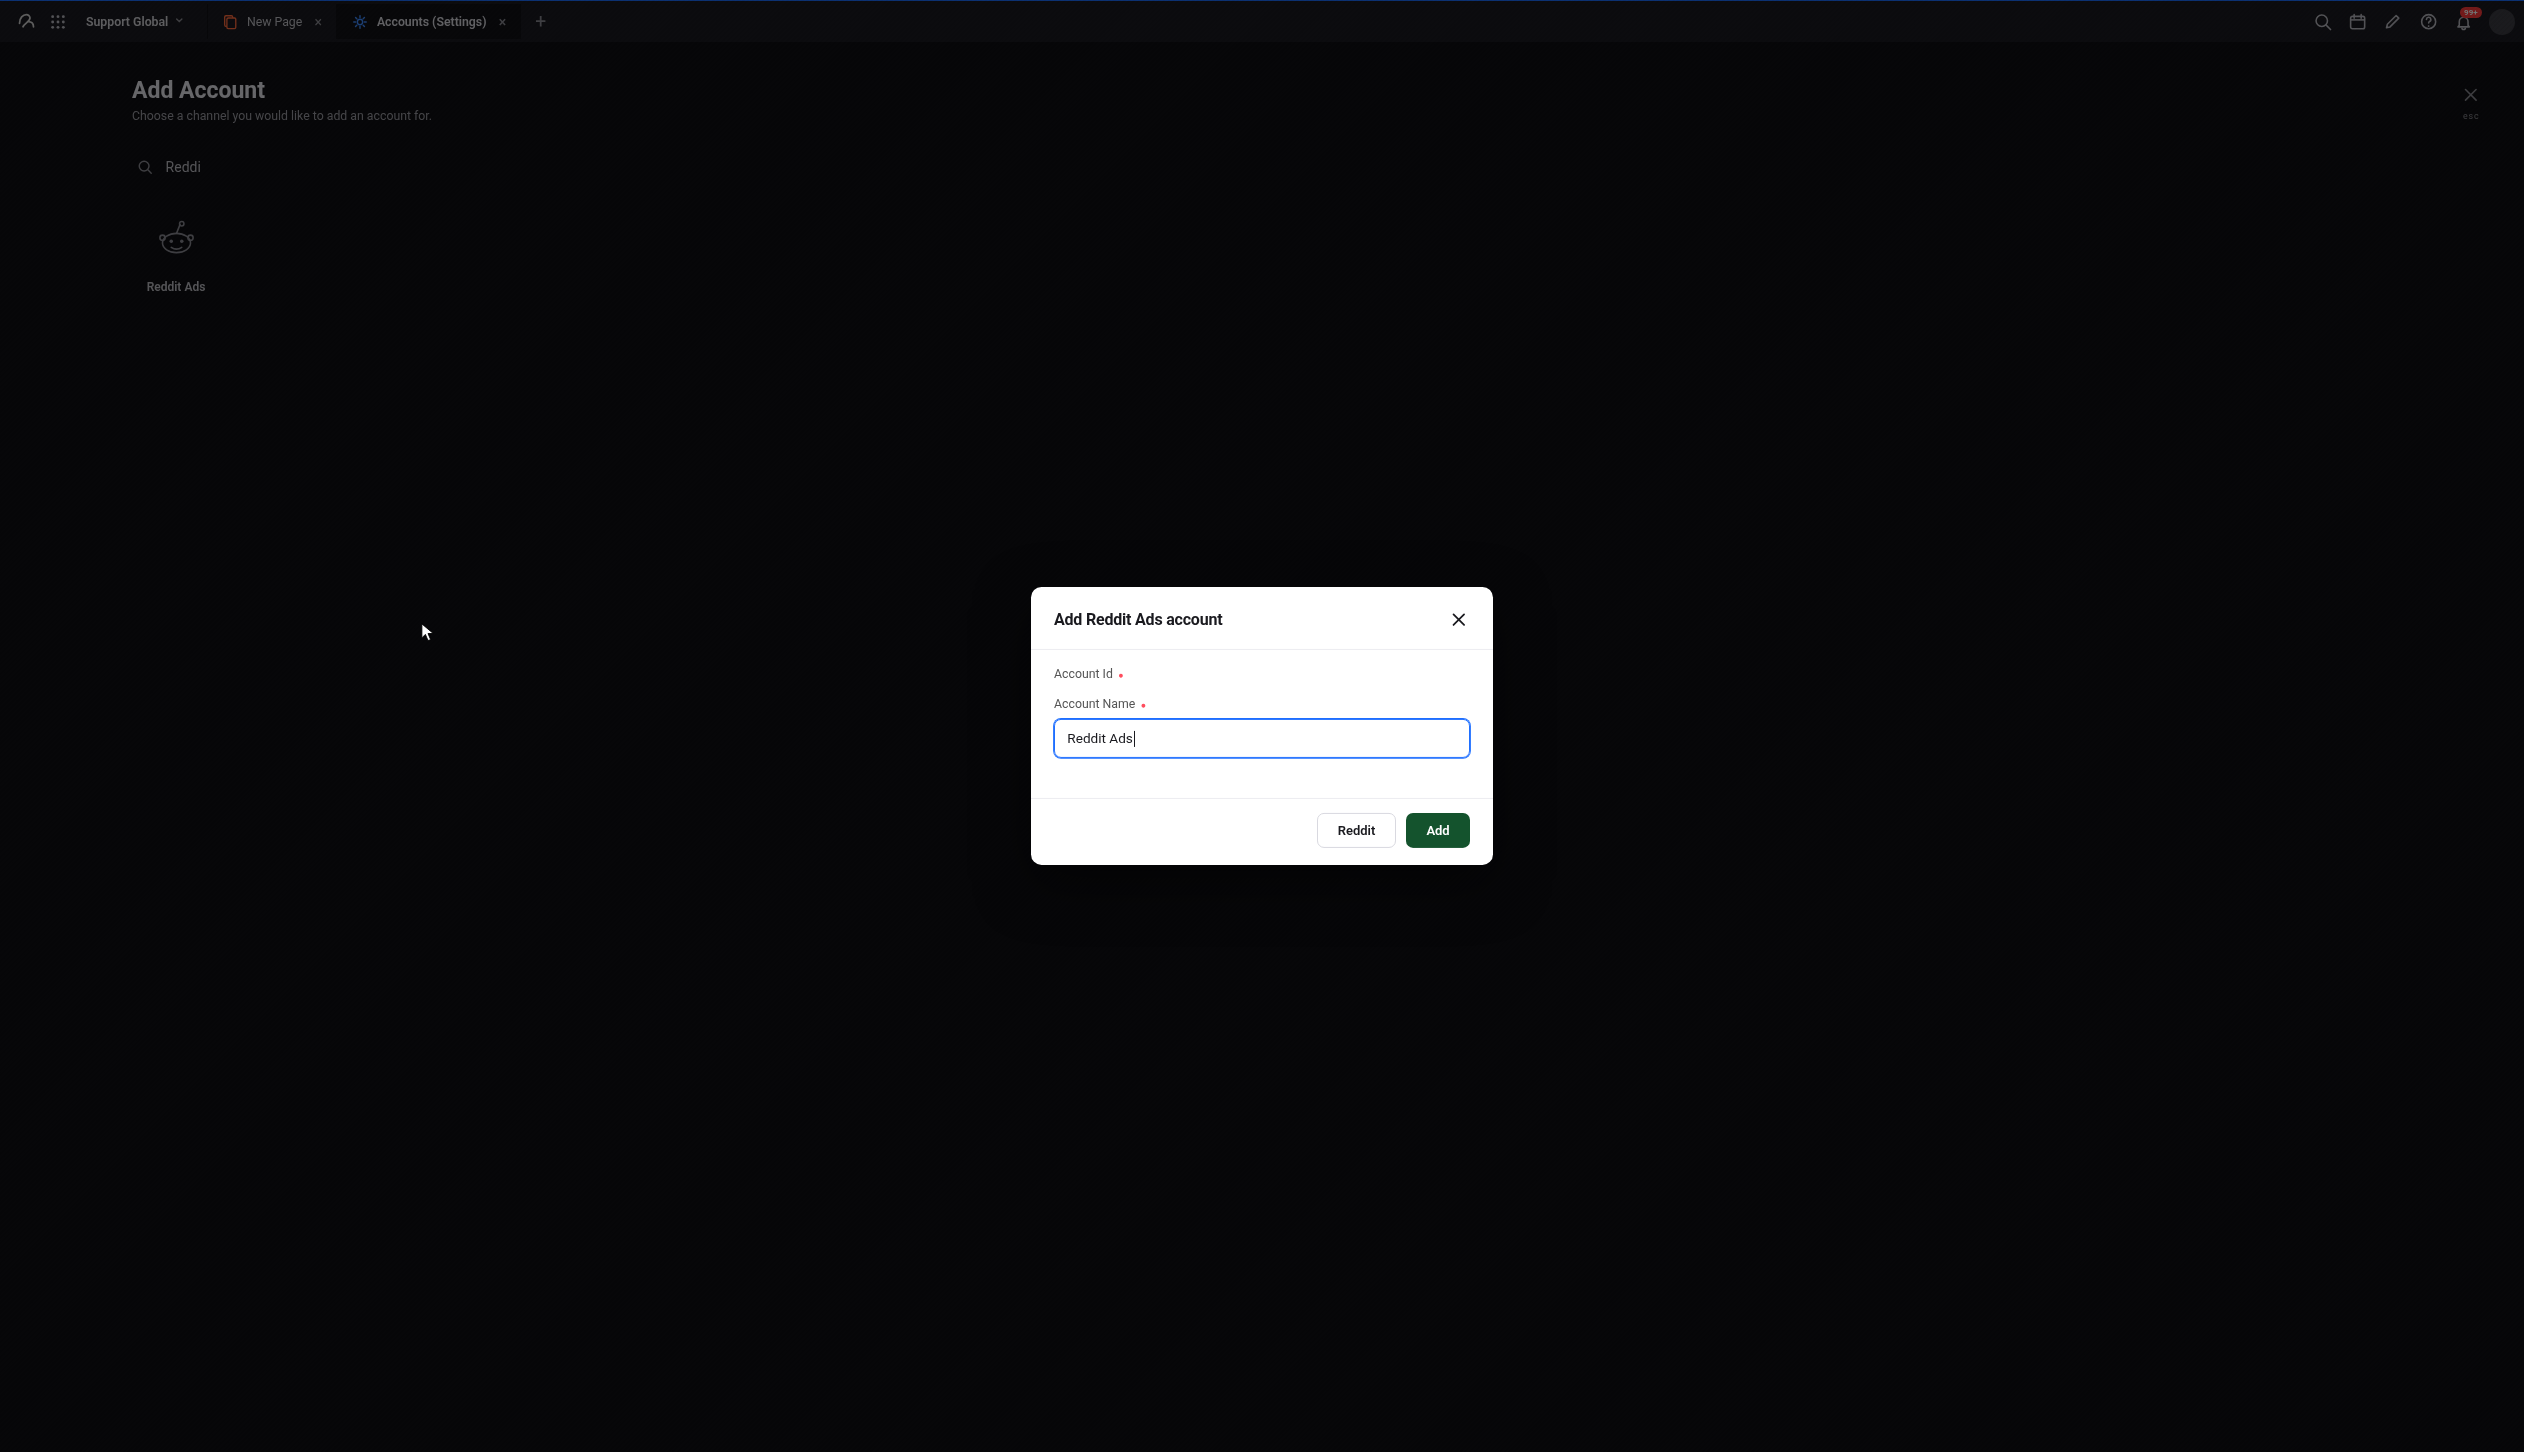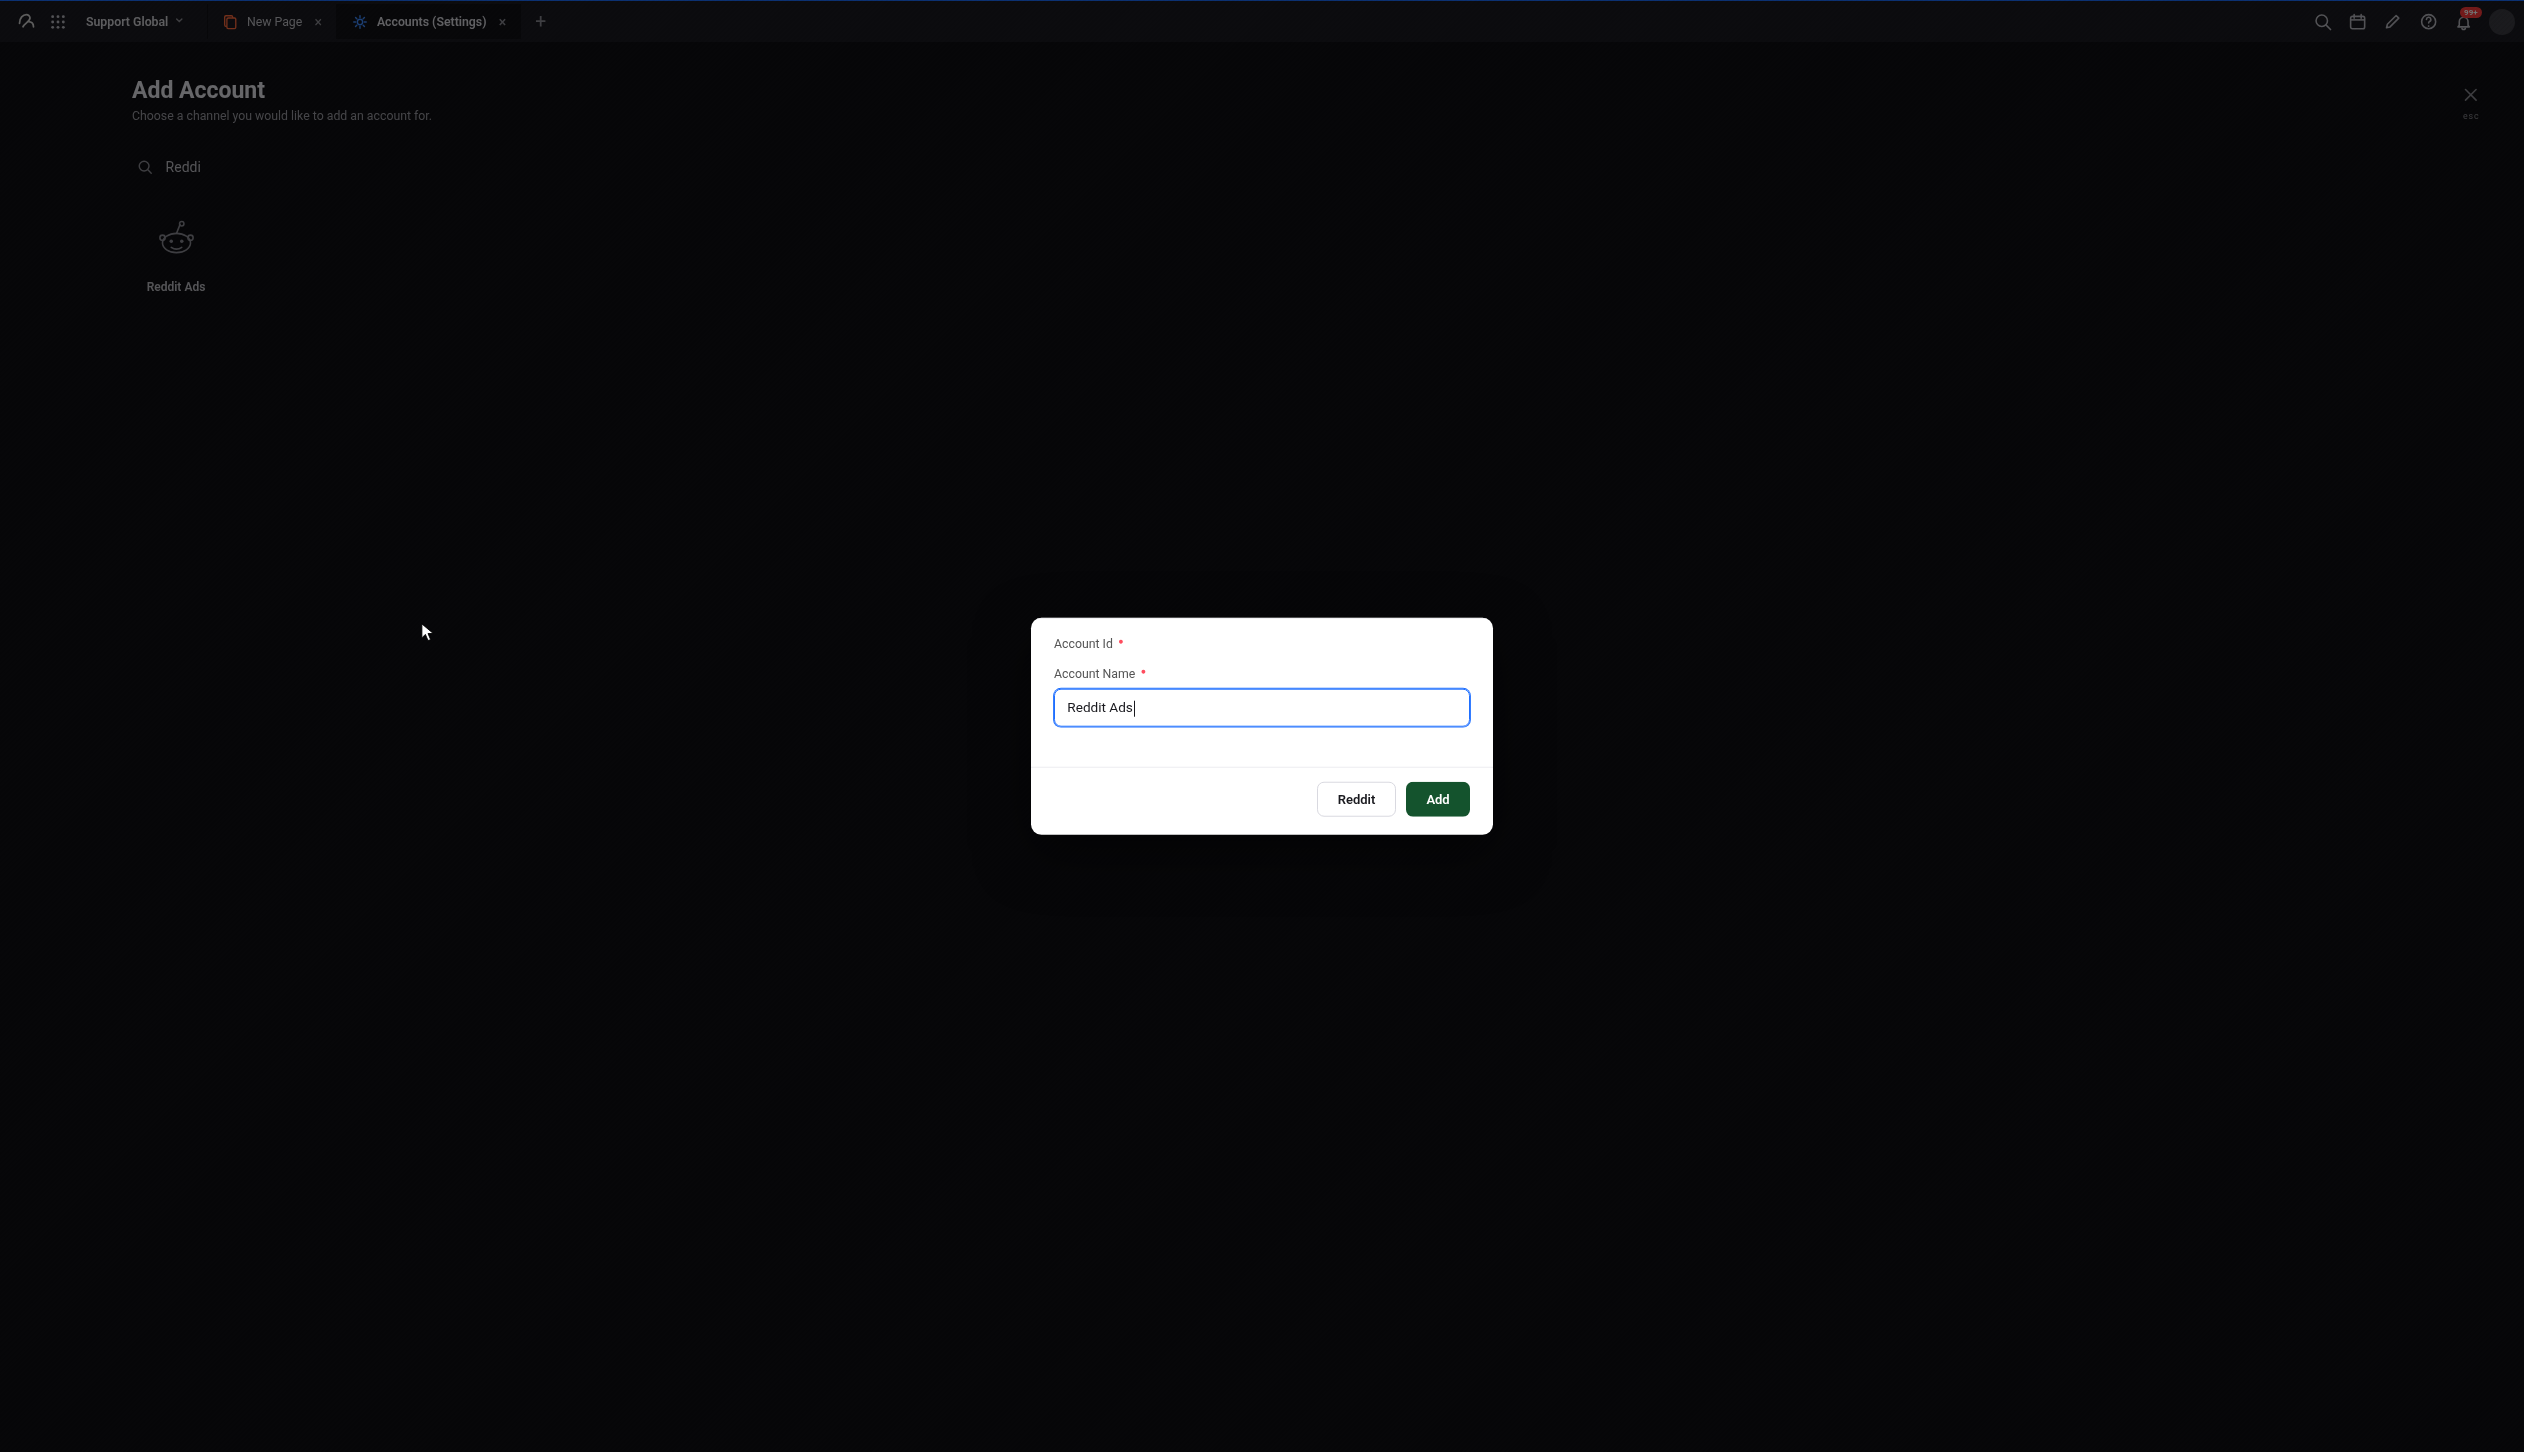--- a/index.html
+++ b/index.html
@@ -42,21 +42,21 @@
   .overlay { position:absolute; top:0; left:0; right:0; bottom:0; background:rgba(0,0,0,0.55); background-image: repeating-linear-gradient(135deg, rgba(0,0,0,0.02) 0 1.8px, rgba(255,255,255,0.004) 1.8px 3.5px); }
 
   
   .modal { position:absolute; left:50%; top:50%; transform:translate(-50%, -50%); width:462px; background:#fff; border-radius:10.5px; box-shadow:0 17.6px 53px rgba(0,0,0,0.5); color:#111; overflow:hidden; }
   .modal-h { padding:21px 23px 17.6px; display:flex; align-items:center; justify-content:space-between; }
   .modal-h .ttl { font-size:16px; font-weight:700; color:#1a1a1f; letter-spacing:-0.2px; }
   .modal-h .mx { width:23px; height:23px; display:flex; align-items:center; justify-content:center; cursor:pointer; color:#1a1a1f; }
   .modal hr { border:none; border-top:0.9px solid #ececf0; }
   .modal-b { padding:17.6px 23px 23px; }
   .fld { margin-bottom:16px; }
-  .fld-lbl { font-size:12.3px; color:#555; display:flex; align-items:flex-start; gap:5.3px; margin-bottom:8px; }
+  .fld-lbl { font-size:12.3px; color:#555; display:flex; align-items:flex-end; gap:5.3px; margin-bottom:8px; }
   .fld-lbl .req { color:#ff4d5e; font-size:8.8px; position:relative; top:-0.9px; }
   .inp { width:100%; border:0.9px solid #d9d9e0; border-radius:7px; padding:9.7px 12.3px; font-size:13.6px; color:#1a1a1f; outline:none; font-family:inherit; }
   .inp.focused { border-color:#1f6fff; box-shadow:0 0 0 0.9px #1f6fff; }
   .caret { display:inline-block; width:0; height:16px; border-right:1.1px solid #1a1a1f; margin-left:0.9px; vertical-align:middle; animation:blink 1s step-end infinite; }
   @keyframes blink { 50% { opacity:0; } }
   .modal-f { padding:14px 23px 17.6px; border-top:0.9px solid #ececf0; display:flex; justify-content:flex-end; gap:10.5px; }
   .btn { padding:8.8px 19.3px; border-radius:7px; font-size:13px; font-weight:600; border:0.9px solid transparent; cursor:pointer; font-family:inherit; }
   .btn-sec { background:#fff; border-color:#d9d9e0; color:#1a1a1f; }
   .btn-pri { background:#14532d; color:#fff; }
 
@@ -188,20 +188,29 @@
         <circle cx="34" cy="10" r="2.5" stroke="currentColor" stroke-width="1.8"></circle>
       </svg>
     </div>
     <div class="clabel">Reddit Ads</div>
   </div>
 </div>
 
 <div class="overlay"></div>
 
 <div class="modal">
+  <div class="modal-h">
+    <div class="ttl">Add Reddit Ads account</div>
+    <div class="mx">
+      <svg width="17.6" height="17.6" viewBox="0 0 20 20">
+          <line x1="4" y1="4" x2="16" y2="16" stroke="currentColor" stroke-width="2" stroke-linecap="round"></line>
+          <line x1="16" y1="4" x2="4" y2="16" stroke="currentColor" stroke-width="2" stroke-linecap="round"></line>
+        </svg>
+    </div>
+  </div>
   <hr>
   <div class="modal-b">
     <div class="fld">
       <div class="fld-lbl">
         <span>Account Id</span>
           <span class="req">●</span>
       </div>
     </div>
     <div class="fld" style="margin-bottom:17px;">
       <div class="fld-lbl">

